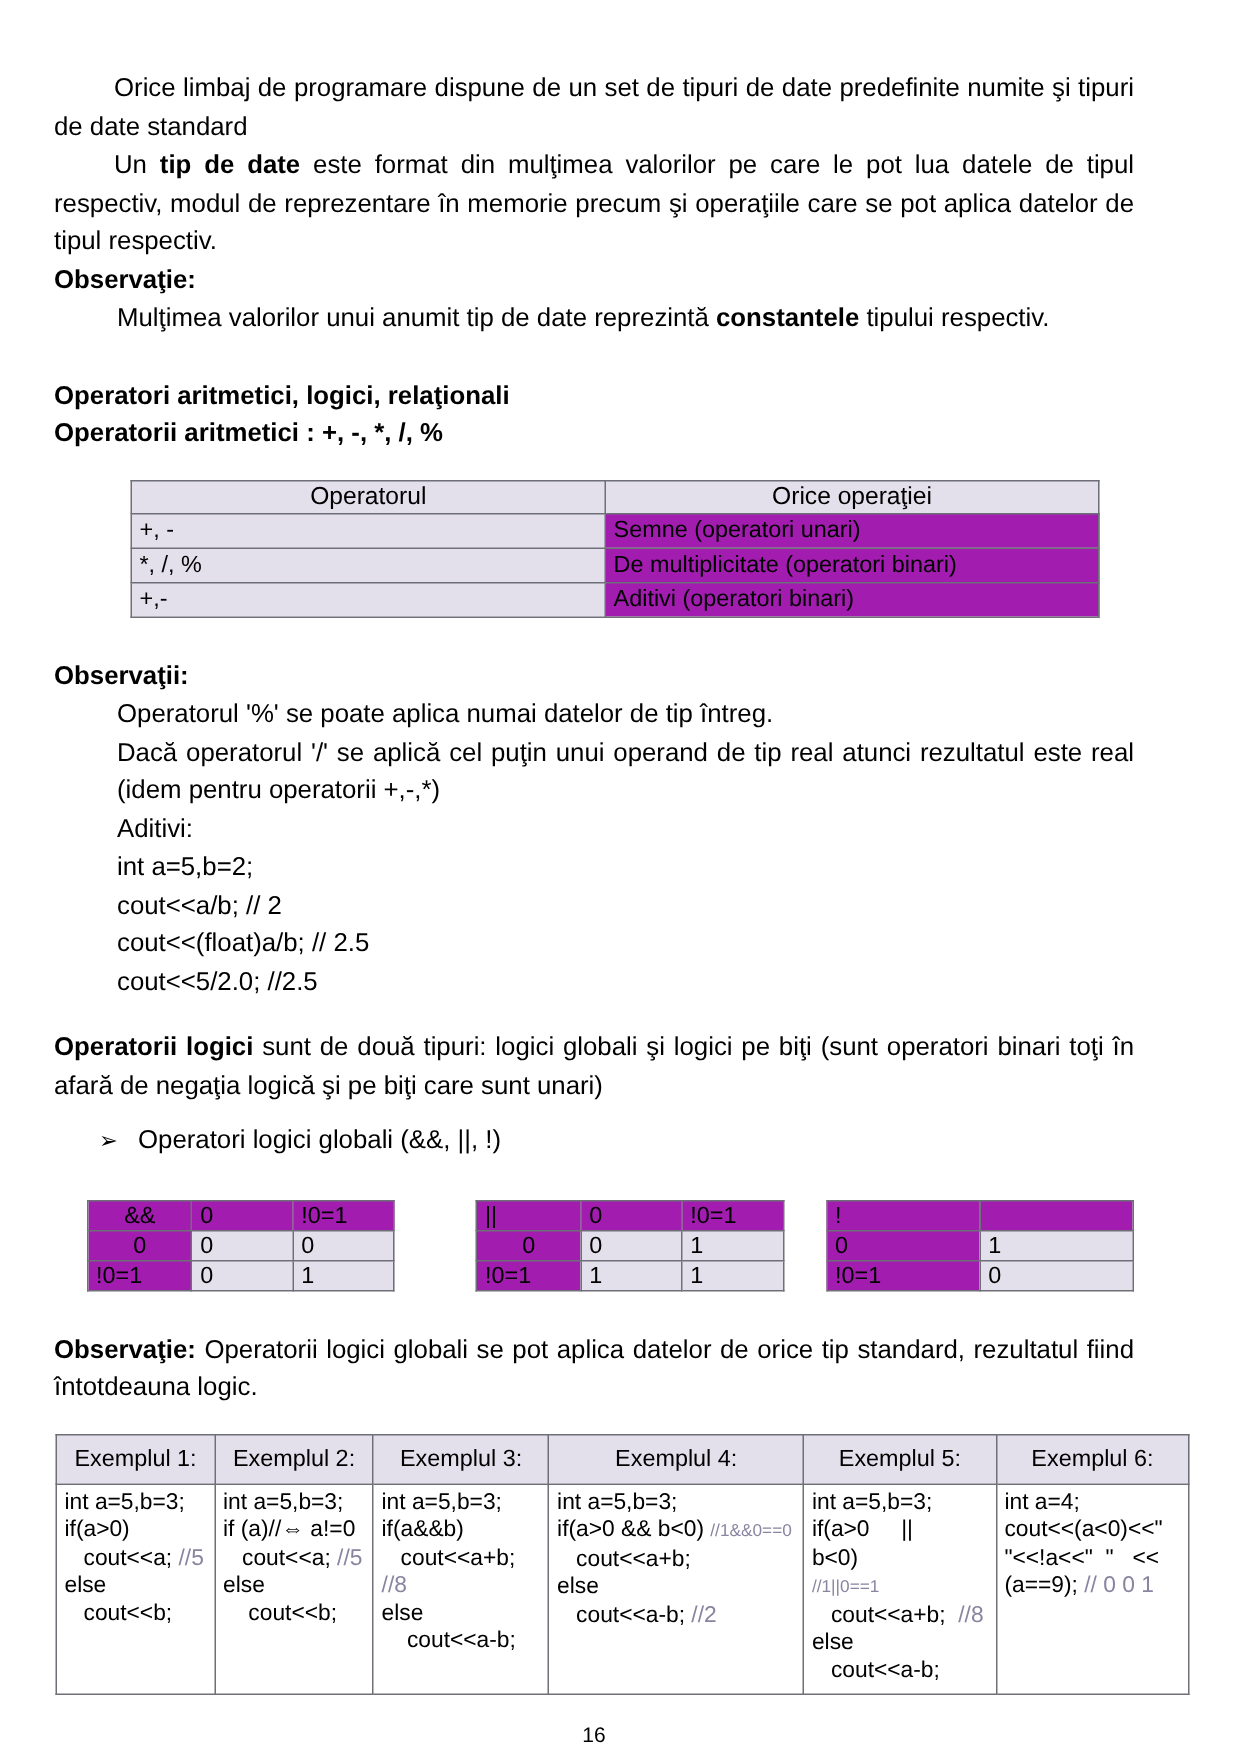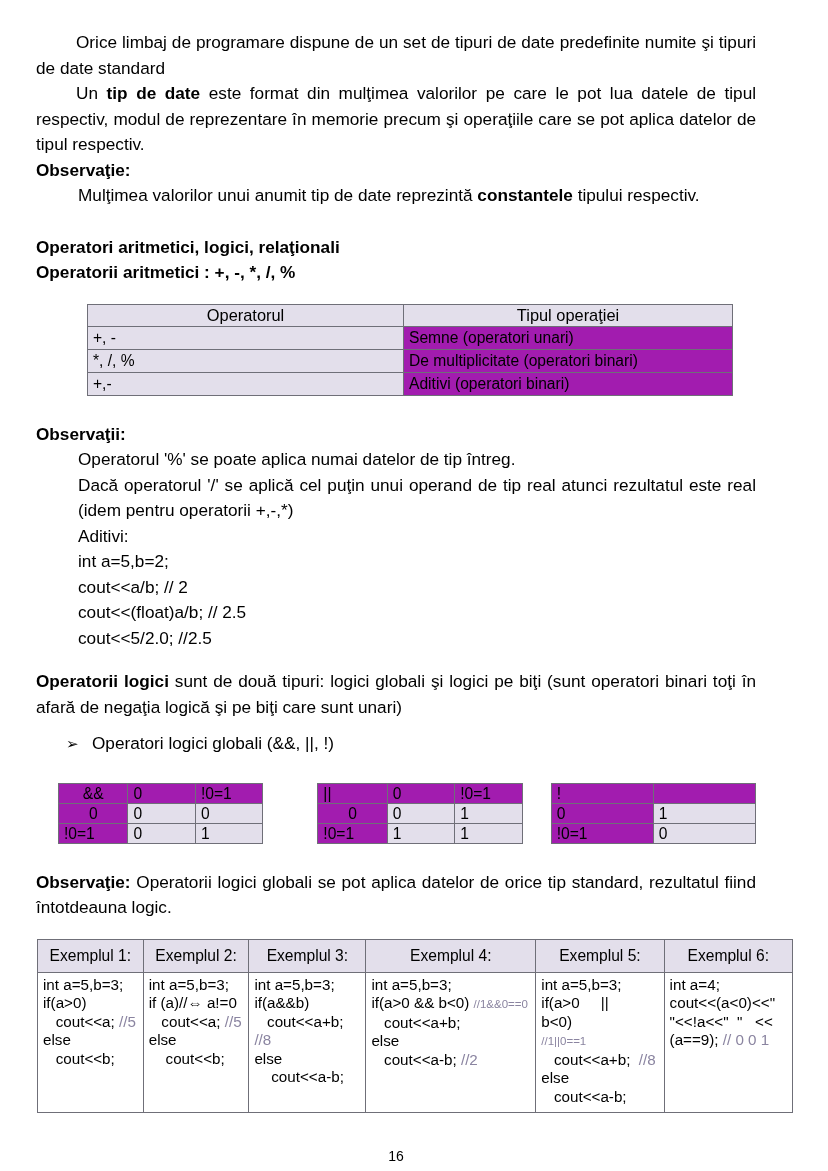--- a/index.html
+++ b/index.html
@@ -13,21 +13,21 @@
     position: relative;
     font-family: "Liberation Sans", sans-serif;
     color: #000000;
     overflow: hidden;
   }
   .page {
     position: relative;
     width: 792px;
     height: 1171px;
     box-sizing: border-box;
-    padding: 30px 36px 0 36px;
+    padding: 46px 36px 0 36px;
   }
 
   
   p.body-text {
     margin: 0;
     font-size: 17.2px;
     line-height: 25.5px;
     text-align: justify;
   }
   .indent { text-indent: 40px; }
@@ -165,21 +165,21 @@
   <div class="spacer-md"></div>
 
   <table class="doc-table" id="operators-table">
     <colgroup>
         <col style="width:49%">
         <col style="width:51%">
       </colgroup>
     <tbody>
       <tr>
         <th class="hdr shade">Operatorul</th>
-        <th class="hdr shade">Tipul operaţiei</th>
+        <th class="hdr shade">Orice operaţiei</th>
       </tr>
       <tr>
         <td class="shade">+, -</td>
         <td class="white-bg">Semne (operatori unari)</td>
       </tr>
       <tr>
         <td class="shade">*,  /, %</td>
         <td class="white-bg">De multiplicitate (operatori binari)</td>
       </tr>
       <tr>

